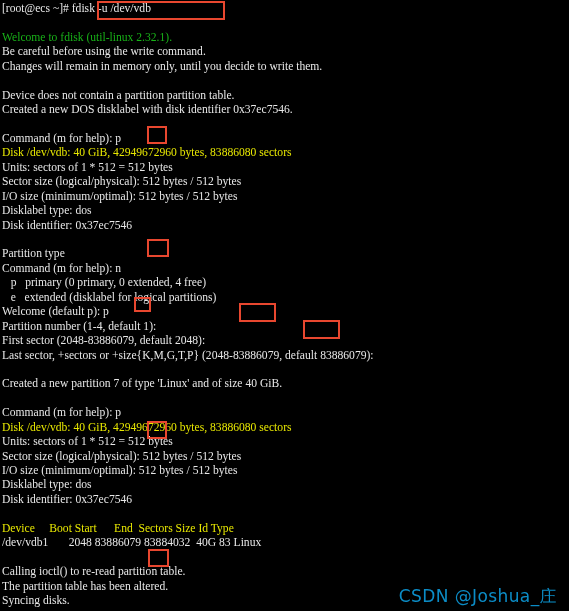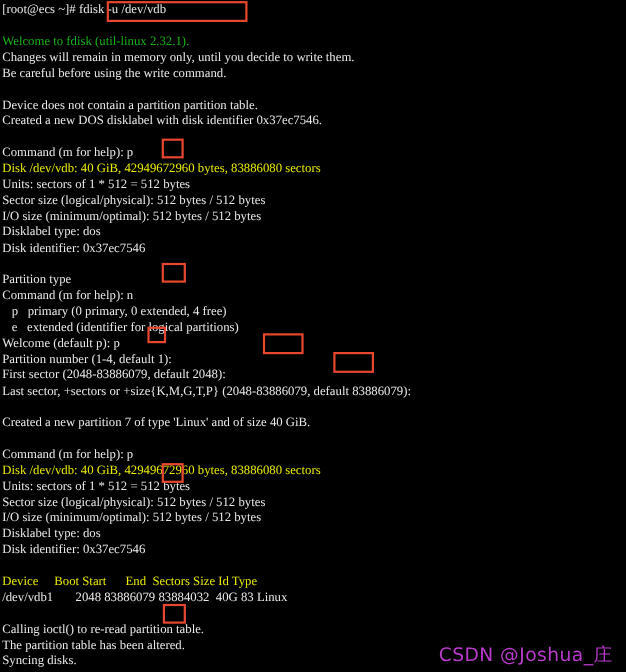--- a/index.html
+++ b/index.html
@@ -40,53 +40,53 @@
     position: absolute;
     border: 2px solid #e8472f;
     box-sizing: border-box;
     background: transparent;
     pointer-events: none;
   }
   .watermark {
     position: absolute;
     right: 12px;
     bottom: 8px;
-    color: #d946ef;
+    color: #0ea5e9;
     font-family: "DejaVu Sans", "Liberation Sans", sans-serif;
     font-size: 17px;
     letter-spacing: 0.4px;
     opacity: 0.85;
   }
 </style>
 </head>
 <body>
 
 <div id="terminal">
   <div class="lines" id="lines-container">
       <div class="line c-white">[root@ecs ~]# fdisk -u /dev/vdb</div>
       <div class="line c-white"></div>
       <div class="line c-green">Welcome to fdisk (util-linux 2.32.1).</div>
+      <div class="line c-white">Be careful before using the write command.</div>
       <div class="line c-white">Changes will remain in memory only, until you decide to write them.</div>
-      <div class="line c-white">Be careful before using the write command.</div>
       <div class="line c-white"></div>
       <div class="line c-white">Device does not contain a partition partition table.</div>
       <div class="line c-white">Created a new DOS disklabel with disk identifier 0x37ec7546.</div>
       <div class="line c-white"></div>
       <div class="line c-white">Command (m for help): p</div>
       <div class="line c-yellow">Disk /dev/vdb: 40 GiB, 42949672960 bytes, 83886080 sectors</div>
       <div class="line c-white">Units: sectors of 1 * 512 = 512 bytes</div>
       <div class="line c-white">Sector size (logical/physical): 512 bytes / 512 bytes</div>
       <div class="line c-white">I/O size (minimum/optimal): 512 bytes / 512 bytes</div>
       <div class="line c-white">Disklabel type: dos</div>
       <div class="line c-white">Disk identifier: 0x37ec7546</div>
       <div class="line c-white"></div>
       <div class="line c-white">Partition type</div>
       <div class="line c-white">Command (m for help): n</div>
       <div class="line c-white">   p   primary (0 primary, 0 extended, 4 free)</div>
-      <div class="line c-white">   e   extended (identifier for logical partitions)</div>
+      <div class="line c-white">   e   extended (disklabel for logical partitions)</div>
       <div class="line c-white">Welcome (default p): p</div>
       <div class="line c-white">Partition number (1-4, default 1): </div>
       <div class="line c-white">First sector (2048-83886079, default 2048): </div>
       <div class="line c-white">Last sector, +sectors or +size{K,M,G,T,P} (2048-83886079, default 83886079): </div>
       <div class="line c-white"></div>
       <div class="line c-white">Created a new partition 7 of type 'Linux' and of size 40 GiB.</div>
       <div class="line c-white"></div>
       <div class="line c-white">Command (m for help): p</div>
       <div class="line c-yellow">Disk /dev/vdb: 40 GiB, 42949672960 bytes, 83886080 sectors</div>
       <div class="line c-white">Units: sectors of 1 * 512 = 512 bytes</div>

